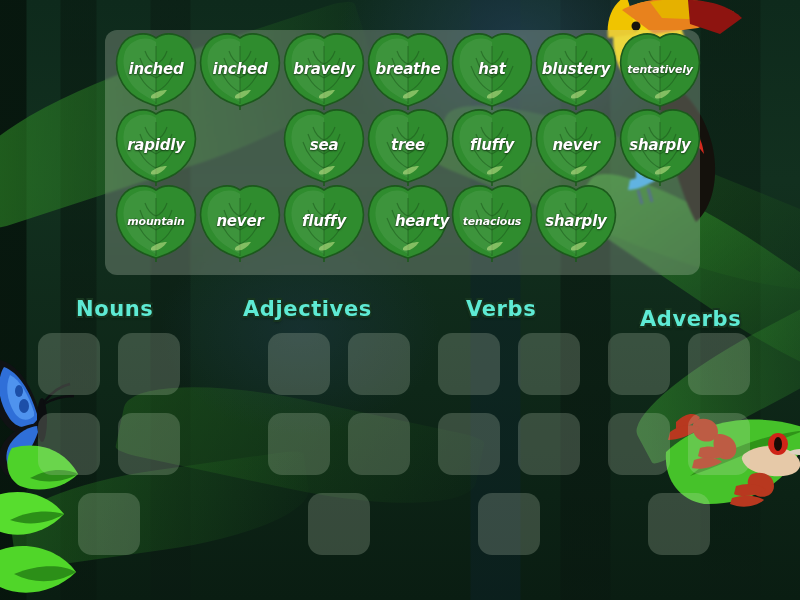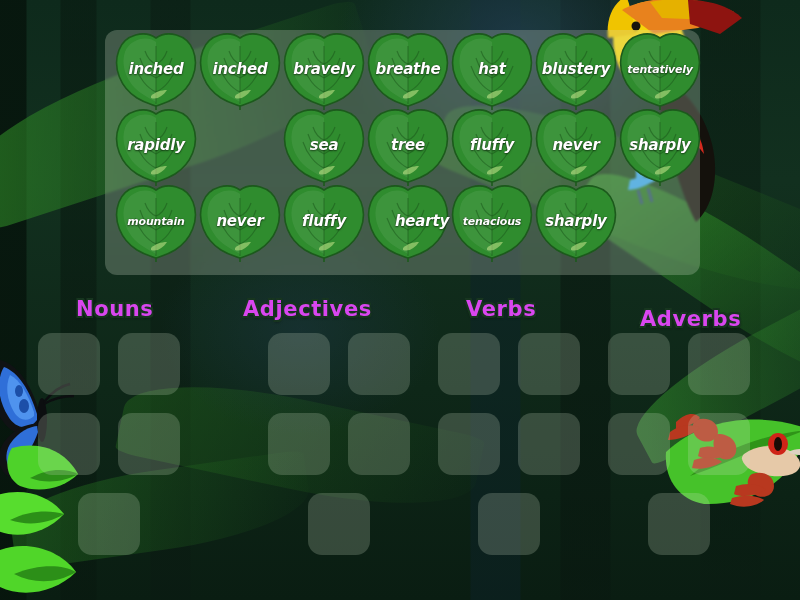--- a/index.html
+++ b/index.html
@@ -77,21 +77,21 @@
     text-shadow:0 1px 2px rgba(0,0,0,.55), 0 0 1px rgba(0,0,0,.6);
     white-space:nowrap;
     line-height:1;
     margin-top:-3px;
   }
   .leaf .word.sm { font-size:11px; }
 
   
   .cat-header {
     position:absolute;
-    color:#d946ef;
+    color:#5eead4;
     font-family:"DejaVu Sans", sans-serif;
     font-weight:bold;
     font-size:21px;
     letter-spacing:.6px;
     text-shadow:
       -1.6px -1.6px 0 #17351f, 1.6px -1.6px 0 #17351f,
       -1.6px  1.6px 0 #17351f, 1.6px  1.6px 0 #17351f,
       0 2px 3px rgba(0,0,0,.6);
     white-space:nowrap;
   }

